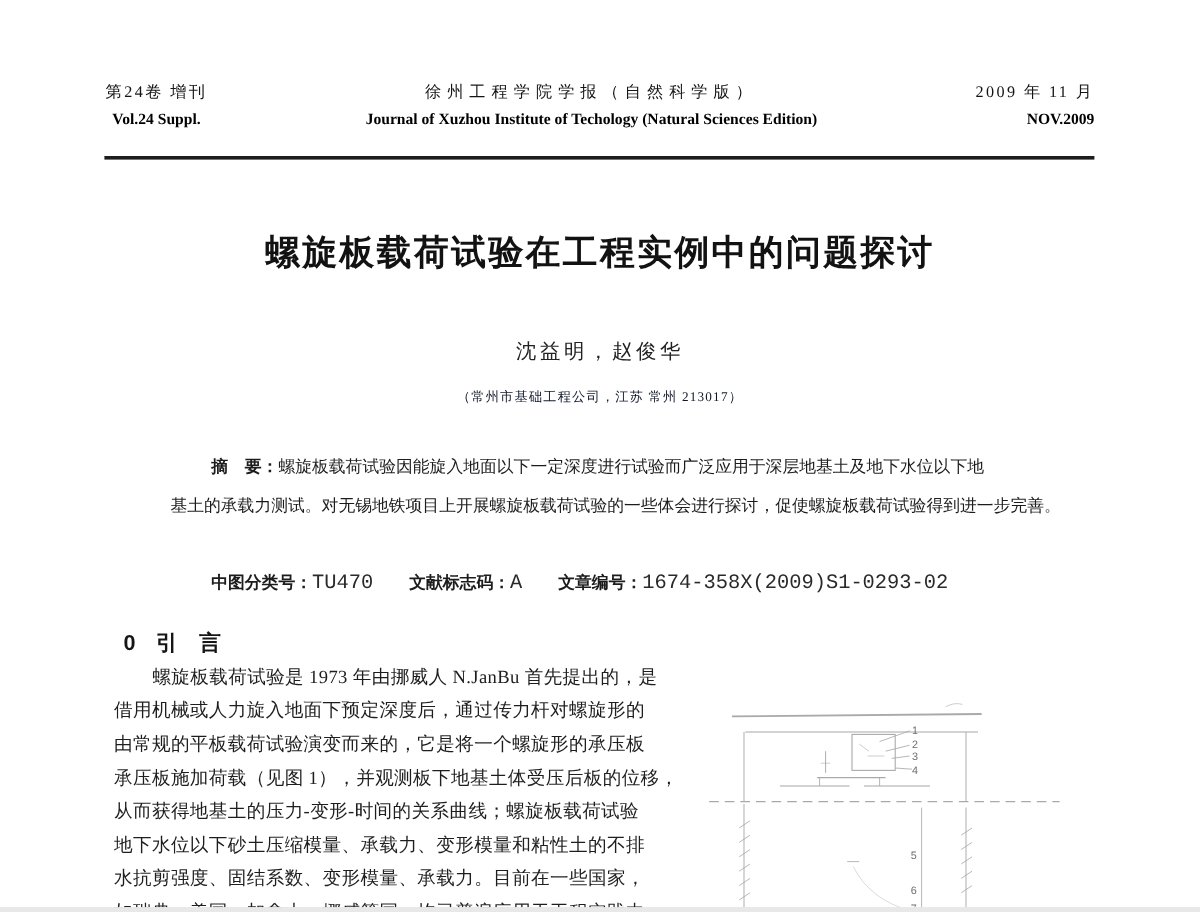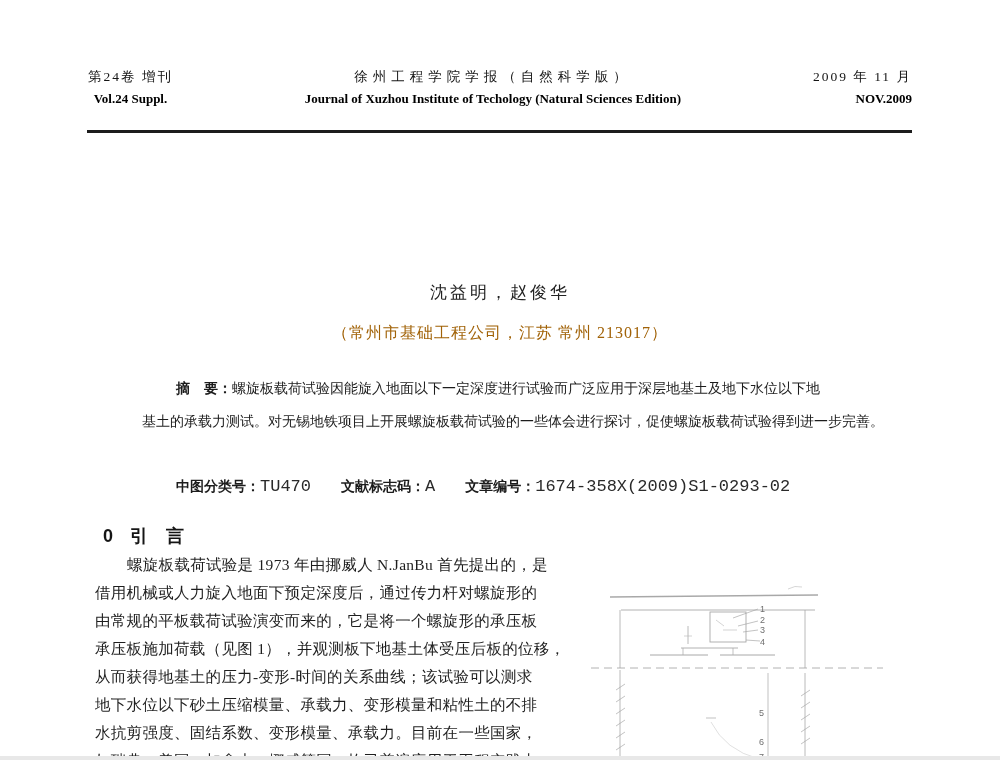--- a/index.html
+++ b/index.html
@@ -16,21 +16,21 @@
   .hdr-cn-spread{letter-spacing:5px;}
   .hdr-en{font-size:13px;margin-top:5px;white-space:nowrap;color:#000000;font-weight:600;}
   .hdr-rule{position:absolute;top:130px;left:87px;width:825px;height:3px;background:#1d1d1d;}
   
   .title{position:absolute;top:191px;left:0;width:100%;text-align:center;
     font-family:"Liberation Sans","DejaVu Sans",sans-serif;font-weight:700;
     font-size:29px;letter-spacing:2px;color:#121212;}
   .authors{position:absolute;top:281px;left:0;width:100%;text-align:center;
     font-size:17px;letter-spacing:3px;color:#222;}
   .affil{position:absolute;top:323px;left:0;width:100%;text-align:center;
-    font-size:16px;letter-spacing:1px;color:#a16207;}
+    font-size:11px;letter-spacing:1px;color:#0f172a;}
   
   .bold-label{font-family:"Liberation Sans","DejaVu Sans",sans-serif;font-weight:700;}
   .abstract{position:absolute;left:142px;top:372px;width:775px;font-size:14px;}
   .abs-line{line-height:33px;white-space:nowrap;}
   .abs-line.first{padding-left:34px;}
   .kw-line{position:absolute;left:176px;top:446px;font-size:14px;white-space:nowrap;}
   .meta-line{position:absolute;left:176px;top:477px;font-size:14px;white-space:nowrap;}
   .meta-line .val{margin-right:30px;font-family:"Liberation Mono","DejaVu Sans Mono",monospace;font-size:17px;color:#2a2a2a;}
   .meta-line .val.last{margin-right:0;}
   
@@ -60,20 +60,21 @@
       <div class="hdr-cn hdr-cn-spread">徐州工程学院学报（自然科学版）</div>
       <div class="hdr-en">Journal of Xuzhou Institute of Techology (Natural Sciences Edition)</div>
     </div>
     <div class="hdr-block hdr-right">
       <div class="hdr-cn">2009 年 11 月</div>
       <div class="hdr-en">NOV.2009</div>
     </div>
   </div>
   <div class="hdr-rule"></div>
 
+  <div class="title">螺旋板载荷试验在工程实例中的问题探讨</div>
   <div class="authors">沈益明，赵俊华</div>
   <div class="affil">（常州市基础工程公司，江苏 常州 213017）</div>
 
   <div class="abstract">
     <div class="abs-line first">
       <span class="bold-label">摘　要：</span><span>螺旋板载荷试验因能旋入地面以下一定深度进行试验而广泛应用于深层地基土及地下水位以下地</span>
     </div>
     <div class="abs-line">
       <span>基土的承载力测试。对无锡地铁项目上开展螺旋板载荷试验的一些体会进行探讨，促使螺旋板载荷试验得到进一步完善。</span>
     </div>
@@ -86,21 +87,21 @@
 
   <div class="sec-head">
     <span class="sec-num">0</span><span>引　言</span>
   </div>
 
   <div class="body-col">
     <div class="body-line first">螺旋板载荷试验是 1973 年由挪威人 N.JanBu 首先提出的，是</div>
     <div class="body-line">借用机械或人力旋入地面下预定深度后，通过传力杆对螺旋形的</div>
     <div class="body-line">由常规的平板载荷试验演变而来的，它是将一个螺旋形的承压板</div>
     <div class="body-line">承压板施加荷载（见图 1），并观测板下地基土体受压后板的位移，</div>
-    <div class="body-line">从而获得地基土的压力-变形-时间的关系曲线；该试验可以测求</div>
+    <div class="body-line">从而获得地基土的压力-变形-时间的关系曲线；螺旋板载荷试验</div>
     <div class="body-line">地下水位以下砂土压缩模量、承载力、变形模量和粘性土的不排</div>
     <div class="body-line">水抗剪强度、固结系数、变形模量、承载力。目前在一些国家，</div>
     <div class="body-line">如瑞典、美国、加拿大、挪威等国，均已普遍应用于工程实践中，</div>
   </div>
 
   <div class="figure1">
     <svg width="332" height="182" viewBox="0 0 332 182" xmlns="http://www.w3.org/2000/svg">
       <g stroke="#9a9a9a" stroke-width="1" fill="none" opacity="0.85">
 
         <path d="M27,19 L235,17" stroke-width="1.6"></path>

